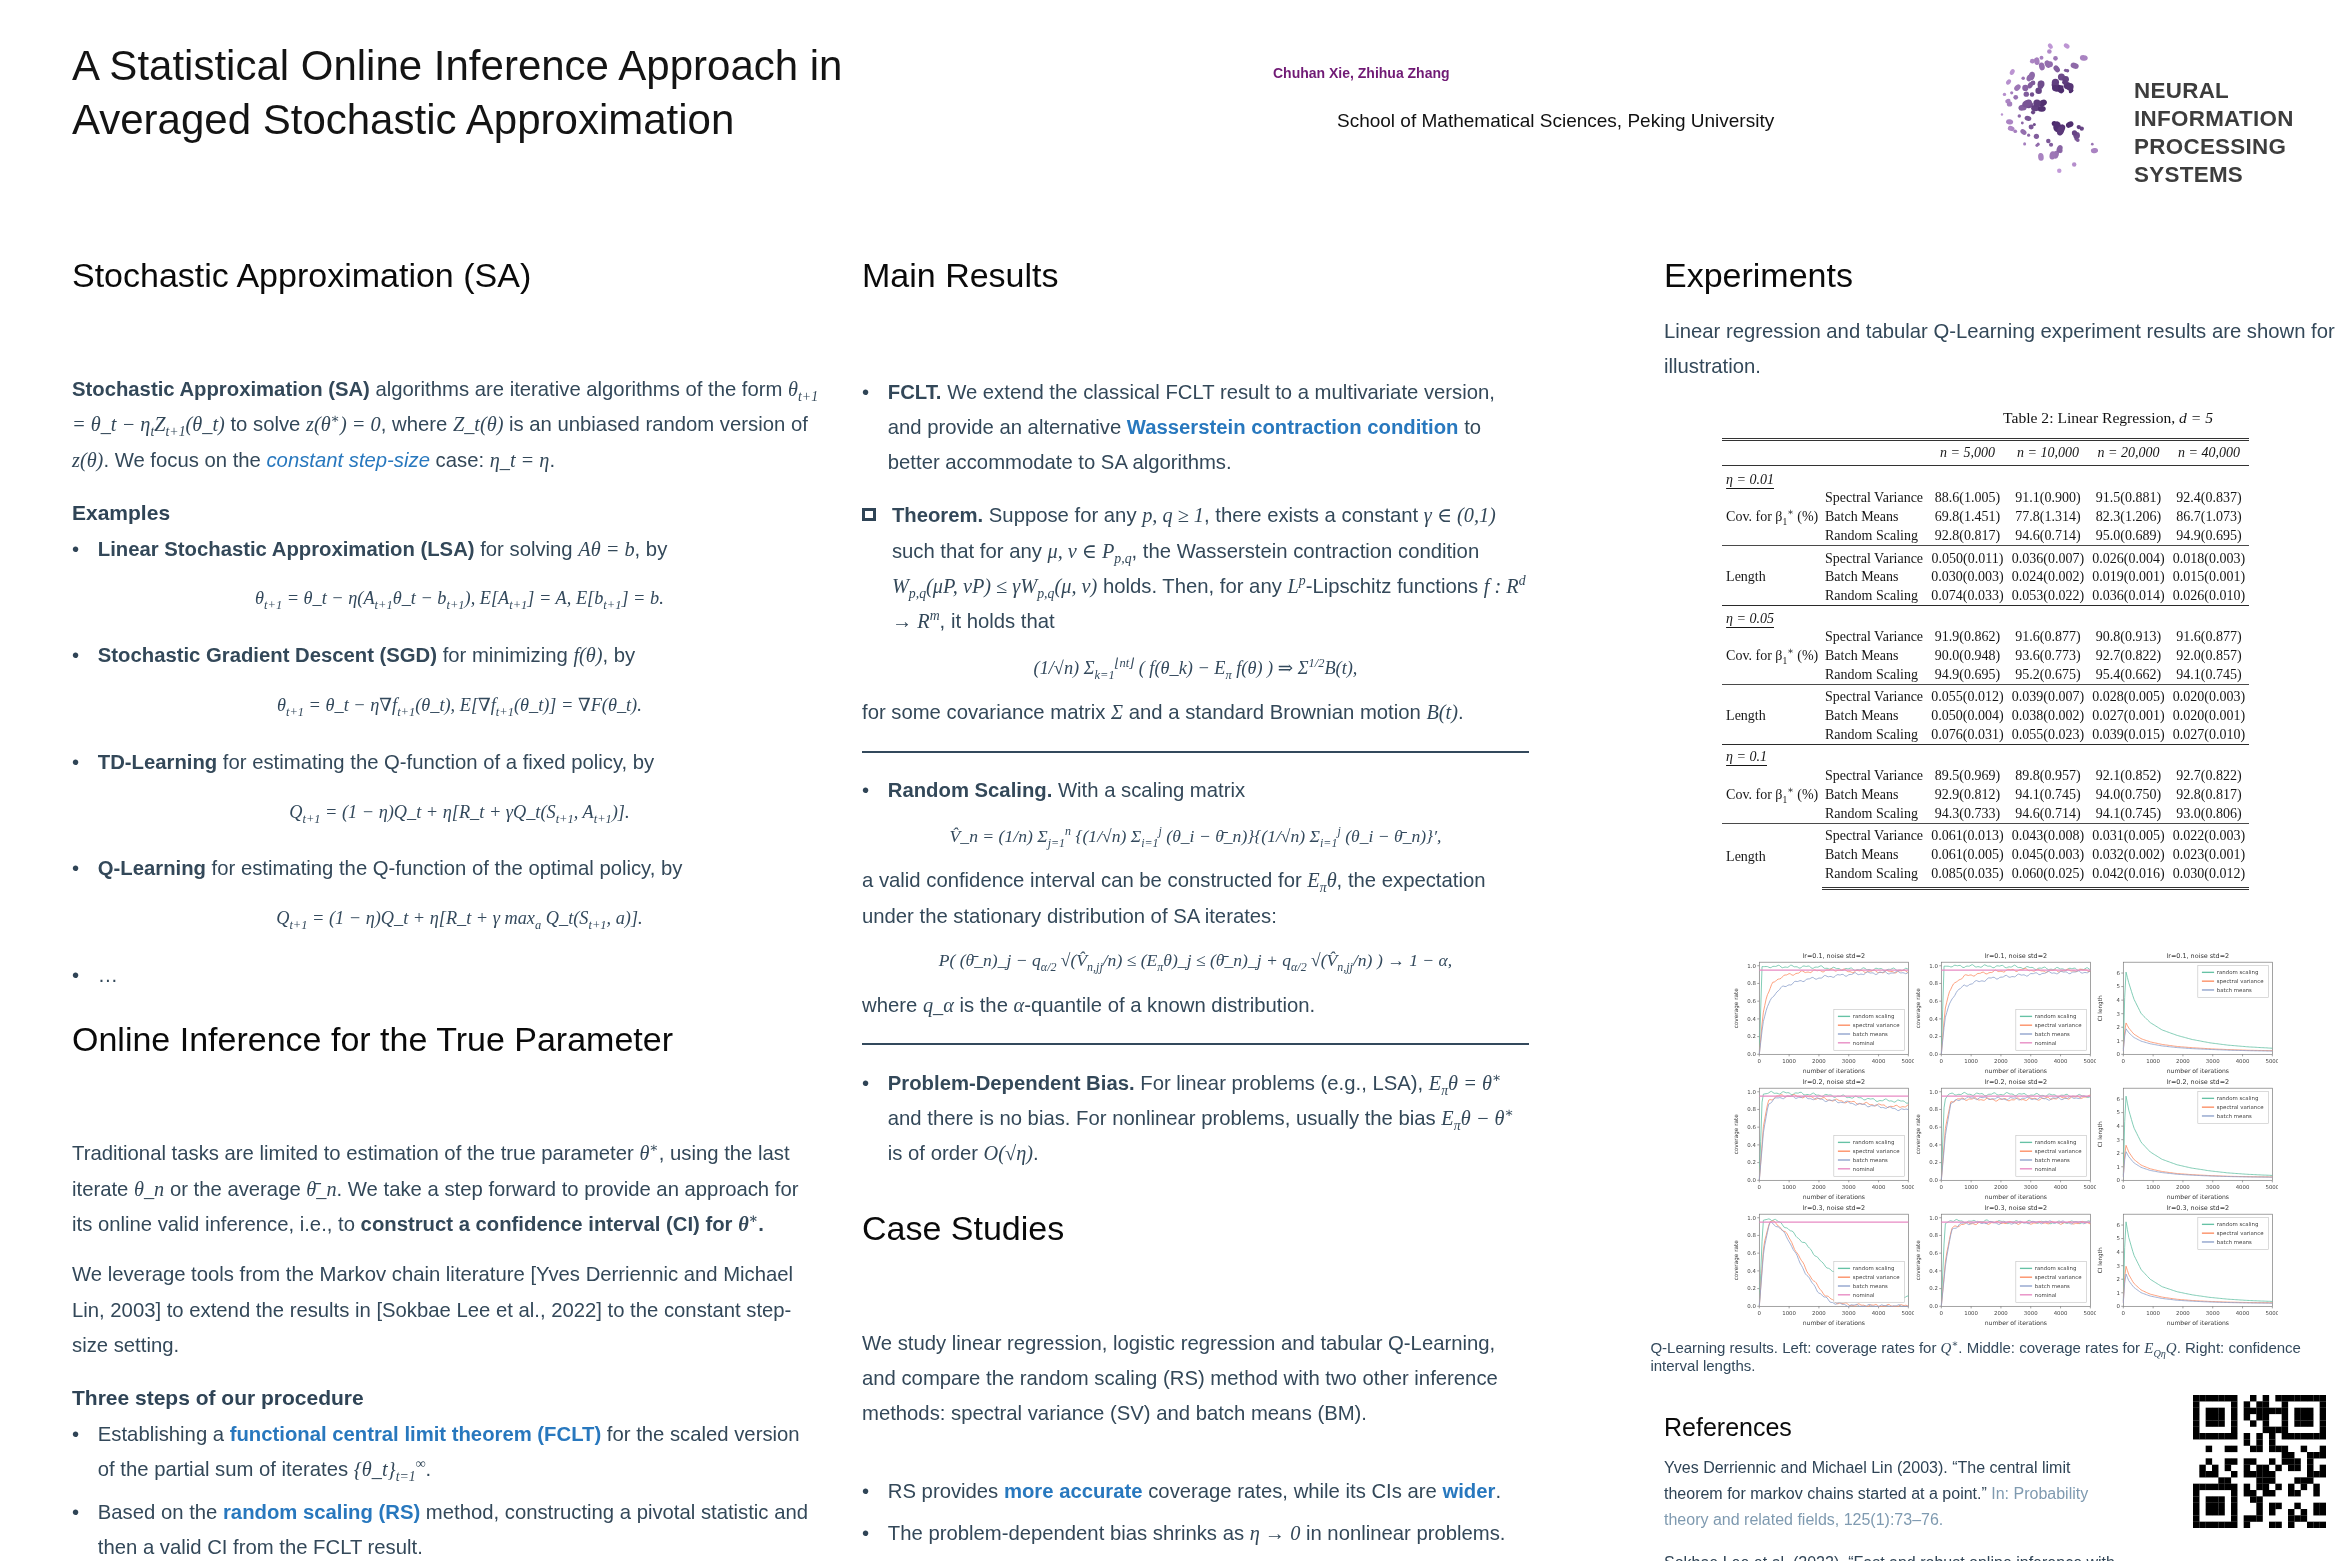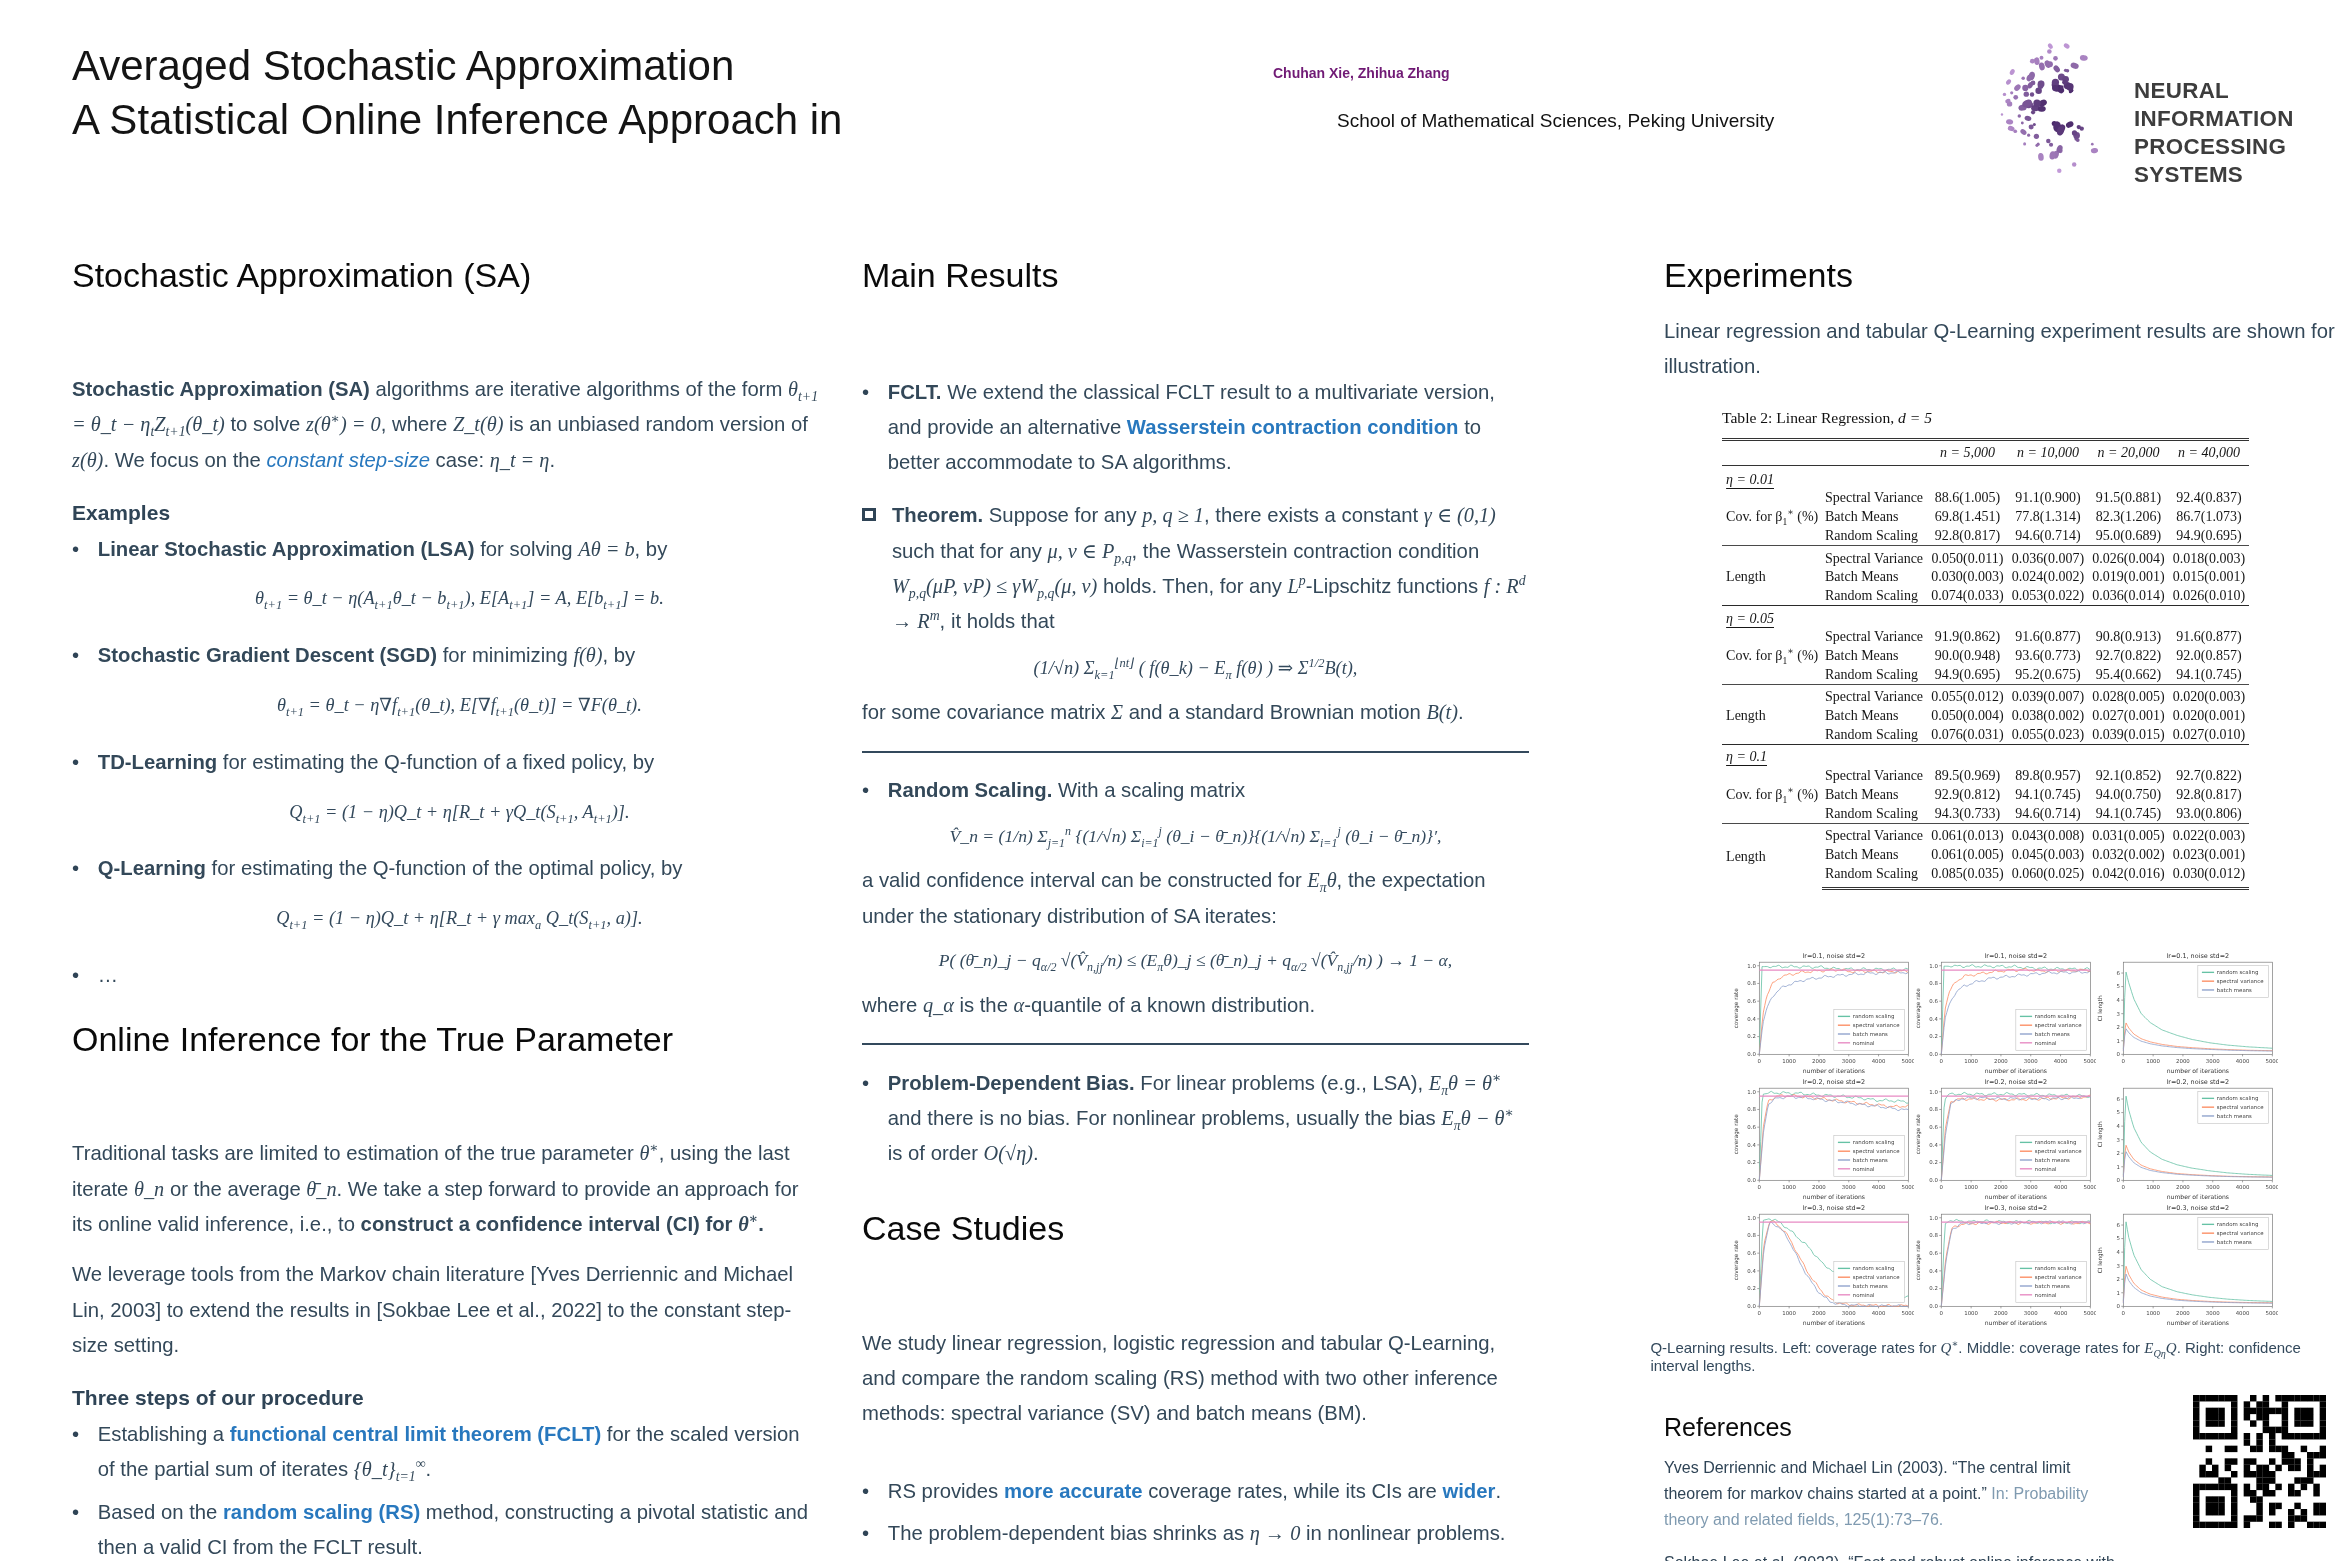--- a/index.html
+++ b/index.html
@@ -37,21 +37,21 @@
   .bcontent{flex:1;}
   .bullet-item{display:flex;gap:16.3px;margin:17.6px 0;font-size:20.3px;line-height:1.74;}
   .sqr{flex:0 0 13.6px;width:13.6px;height:13.6px;border:3.4px solid #2f4456;margin-top:9.5px;box-sizing:border-box;}
   .eq{font-family:"Liberation Serif","DejaVu Serif",serif;font-style:italic;font-size:18.3px;
       text-align:center;margin:16.3px 0;color:#33495c;}
   .eq-sm{font-size:17.6px;}
   hr.sep{border:none;border-top:2px solid #33495c;margin:20.3px 0;}
   
   .tablewrap{margin:24.4px 0 0 58px;width:491px;}
   .tcaption{font-family:"Liberation Serif","DejaVu Serif",serif;font-size:15.6px;color:#111;
-            text-align:left;margin-bottom:11px;}
+            text-align:right;margin-bottom:11px;}
   table.exp{border-collapse:collapse;width:100%;font-family:"Liberation Serif","DejaVu Serif",serif;
             font-size:14px;color:#161616;}
   table.exp td{padding:1.4px 4.1px;white-space:nowrap;}
   table.exp td.val{text-align:center;}
   table.exp td.mth{text-align:left;padding-left:2.7px;}
   table.exp td.lbl{text-align:left;vertical-align:middle;}
   tr.hdr td{border-top:3.4px double #333;border-bottom:1.4px solid #333;padding:4.1px 4.1px;text-align:center;}
   tr.eta td{padding-top:5.4px;}
   .etau{text-decoration:underline;text-underline-offset:4.1px;}
   tr.block-sep td{border-top:1.1px solid #4a4a4a;padding-top:4.1px;}
@@ -65,22 +65,22 @@
   .ref{width:461px;font-size:16px;line-height:1.62;color:#2f4456;margin:0 0 17.6px 0;}
   
   .qr{position:absolute;left:2193px;top:1395px;width:133px;height:133px;}
 </style>
 </head>
 <body>
 
 <div class="poster">
 
   <div class="title">
+    <div>A Statistical Online Inference Approach in</div>
     <div>Averaged Stochastic Approximation</div>
-    <div>A Statistical Online Inference Approach in</div>
   </div>
   <div class="authors">Chuhan Xie, Zhihua Zhang</div>
   <div class="affil">School of Mathematical Sciences, Peking University</div>
   <div class="logo">
     <svg id="logo-dots" width="146" height="180" viewBox="0 0 215 265">
         <circle cx="124.20626063243316" cy="107.0433625856679" r="2.3" fill="rgb(75,42,107)"></circle>
         <circle cx="132.89603281268256" cy="176.35294947062636" r="2.8023357844383416" fill="rgb(119,83,147)"></circle>
         <circle cx="119.74999424064136" cy="97.91887126616889" r="5.322889302219475" fill="rgb(87,54,118)"></circle>
         <ellipse cx="37.23207462992113" cy="161.23331885777097" rx="4.913519959253791" ry="3.5377343706627293" transform="rotate(200.96013188915094 37.23207462992113 161.23331885777097)" fill="rgb(172,133,196)"></ellipse>
         <ellipse cx="46.28808409625775" cy="100.99141567030067" rx="5.403839418244744" ry="3.890764381136216" transform="rotate(134.5441371621564 46.28808409625775 100.99141567030067)" fill="rgb(156,118,181)"></ellipse>

